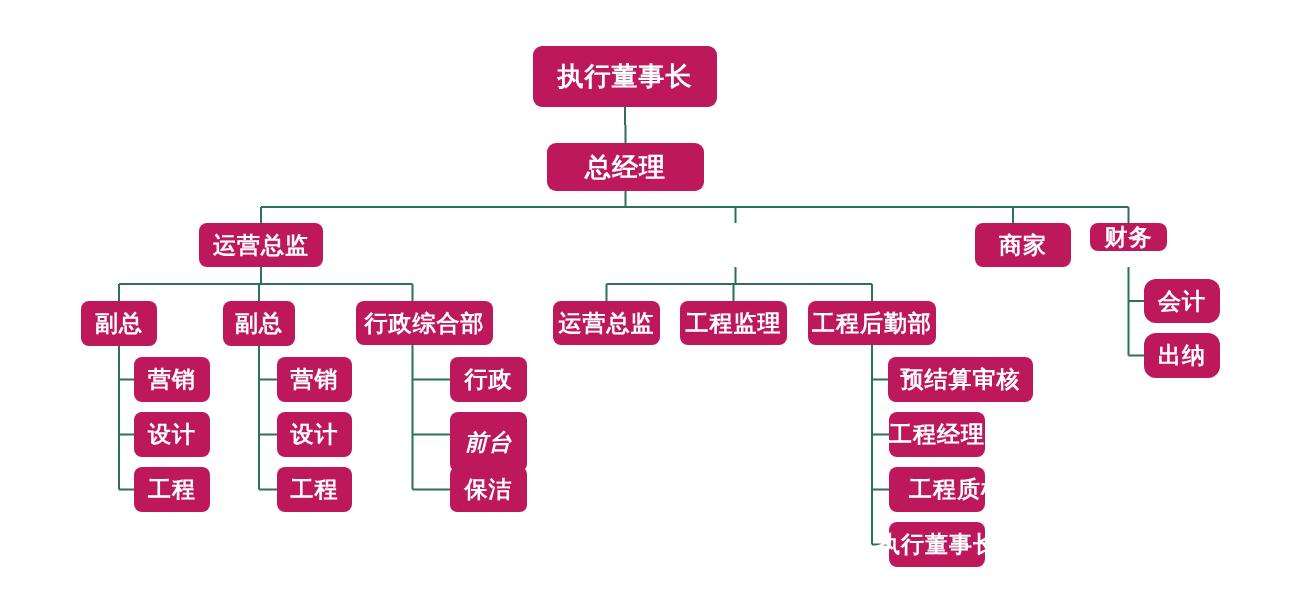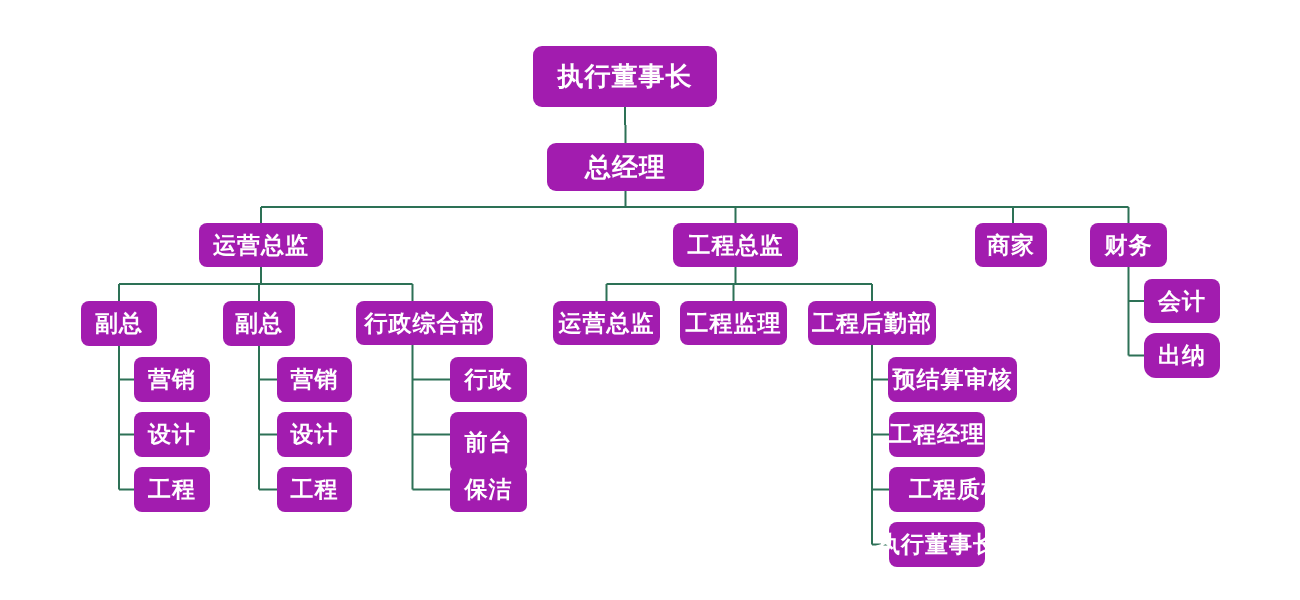--- a/index.html
+++ b/index.html
@@ -7,21 +7,21 @@
     position:relative;
     width:1300px;height:600px;
     background:#ffffff;
     overflow:hidden;
     font-family:"Liberation Sans","DejaVu Sans",sans-serif;
   }
   #connectors{position:absolute;left:0;top:0;width:1300px;height:600px;}
   #nodes{position:absolute;left:0;top:0;width:100%;height:100%;}
   .node{
     position:absolute;
-    background:#a21caf;
+    background:#be185d;
     color:#ffffff;
     border-radius:8px;
     display:flex;
     align-items:center;
     justify-content:center;
     font-weight:bold;
     font-size:23px;
     letter-spacing:1px;
     white-space:nowrap;
     box-sizing:border-box;
@@ -32,38 +32,37 @@
 <body>
 
 <div class="stage">
   <svg id="connectors" viewBox="0 0 1300 600" xmlns="http://www.w3.org/2000/svg">
       <path d="M 625.5 125 V 143 M 625 107 V 125 M 625 125 H 625.5 M 261 207 V 223 M 735.5 207 V 223 M 1013 207 V 223 M 1128.5 207 V 223 M 625.5 191 V 207 M 261 207 H 1128.5 M 119 284 V 301 M 259 284 V 301 M 412.5 284 V 301 M 261 267 V 284 M 119 284 H 412.5 M 119 379.5 H 134 M 119 434.5 H 134 M 119 489.5 H 134 M 119 346 V 489.5 M 259 379.5 H 277 M 259 434.5 H 277 M 259 489.5 H 277 M 259 346 V 489.5 M 412.5 379.5 H 450 M 412.5 434.5 H 450 M 412.5 489.5 H 450 M 412.5 345 V 489.5 M 606.5 284 V 301 M 733.5 284 V 301 M 872 284 V 301 M 735.5 267 V 284 M 606.5 284 H 872 M 872 379.5 H 888 M 872 434.5 H 889 M 872 489.5 H 889 M 872 544.5 H 889 M 872 345 V 544.5 M 1128.5 301 H 1144 M 1128.5 355.5 H 1144 M 1128.5 267 V 355.5" fill="none" stroke="#2d7156" stroke-width="2"></path>
     </svg>
   <div id="nodes">
       <div class="node big" style="left: 533px; top: 46px; width: 184px; height: 61px;">执行董事长</div>
       <div class="node big" style="left: 547px; top: 143px; width: 157px; height: 48px;">总经理</div>
       <div class="node" style="left: 199px; top: 223px; width: 124px; height: 44px;">运营总监</div>
-      <div class="node" style="left: 673px; top: 223px; width: 125px; height: 44px;">工程总监</div>
-      <div class="node" style="left: 975px; top: 223px; width: 72px; height: 44px; text-align: center;">商家</div>
-      <div class="node" style="left: 1090px; top: 223px; width: 77px; height: 44px;">财务</div>
+      <div class="node" style="left: 975px; top: 223px; width: 96px; height: 44px; text-align: center;">商家</div>
+      <div class="node" style="left: 1090px; top: 223px; width: 77px; height: 28px;">财务</div>
       <div class="node" style="left: 81px; top: 301px; width: 76px; height: 45px;">副总</div>
       <div class="node" style="left: 223px; top: 301px; width: 72px; height: 45px;">副总</div>
       <div class="node" style="left: 344px; top: 301px; width: 137px; height: 44px; margin-left: 12px;">行政综合部</div>
       <div class="node" style="left: 134px; top: 357px; width: 76px; height: 45px;">营销</div>
       <div class="node" style="left: 134px; top: 412px; width: 76px; height: 45px;">设计</div>
       <div class="node" style="left: 134px; top: 467px; width: 76px; height: 45px;">工程</div>
       <div class="node" style="left: 277px; top: 357px; width: 75px; height: 45px;">营销</div>
       <div class="node" style="left: 277px; top: 412px; width: 75px; height: 45px;">设计</div>
       <div class="node" style="left: 277px; top: 467px; width: 75px; height: 45px;">工程</div>
       <div class="node" style="left: 450px; top: 357px; width: 77px; height: 45px;">行政</div>
-      <div class="node" style="left: 450px; top: 412px; width: 77px; height: 60px;">前台</div>
+      <div class="node" style="left: 450px; top: 412px; width: 77px; height: 60px; font-style: italic;">前台</div>
       <div class="node" style="left: 450px; top: 467px; width: 77px; height: 45px; border-radius: 7px;">保洁</div>
       <div class="node" style="left: 553px; top: 301px; width: 107px; height: 44px;">运营总监</div>
       <div class="node" style="left: 680px; top: 301px; width: 107px; height: 44px;">工程监理</div>
       <div class="node" style="left: 808px; top: 301px; width: 128px; height: 44px;">工程后勤部</div>
-      <div class="node" style="left: 888px; top: 357px; width: 129px; height: 45px;">预结算审核</div>
+      <div class="node" style="left: 888px; top: 357px; width: 145px; height: 45px;">预结算审核</div>
       <div class="node" style="left: 889px; top: 412px; width: 96px; height: 45px;">工程经理</div>
       <div class="node" style="left: 889px; top: 467px; width: 96px; height: 45px; padding-left: 40px;">工程质检</div>
       <div class="node" style="left: 889px; top: 522px; width: 96px; height: 45px;">执行董事长</div>
-      <div class="node" style="left: 1144px; top: 279px; width: 76px; height: 44px;">会计</div>
+      <div class="node" style="left: 1144px; top: 279px; width: 76px; height: 44px; border-radius: 12px;">会计</div>
       <div class="node" style="left: 1144px; top: 333px; width: 76px; height: 45px; border-radius: 12px;">出纳</div>
     </div>
 </div>
 
 </body></html>

